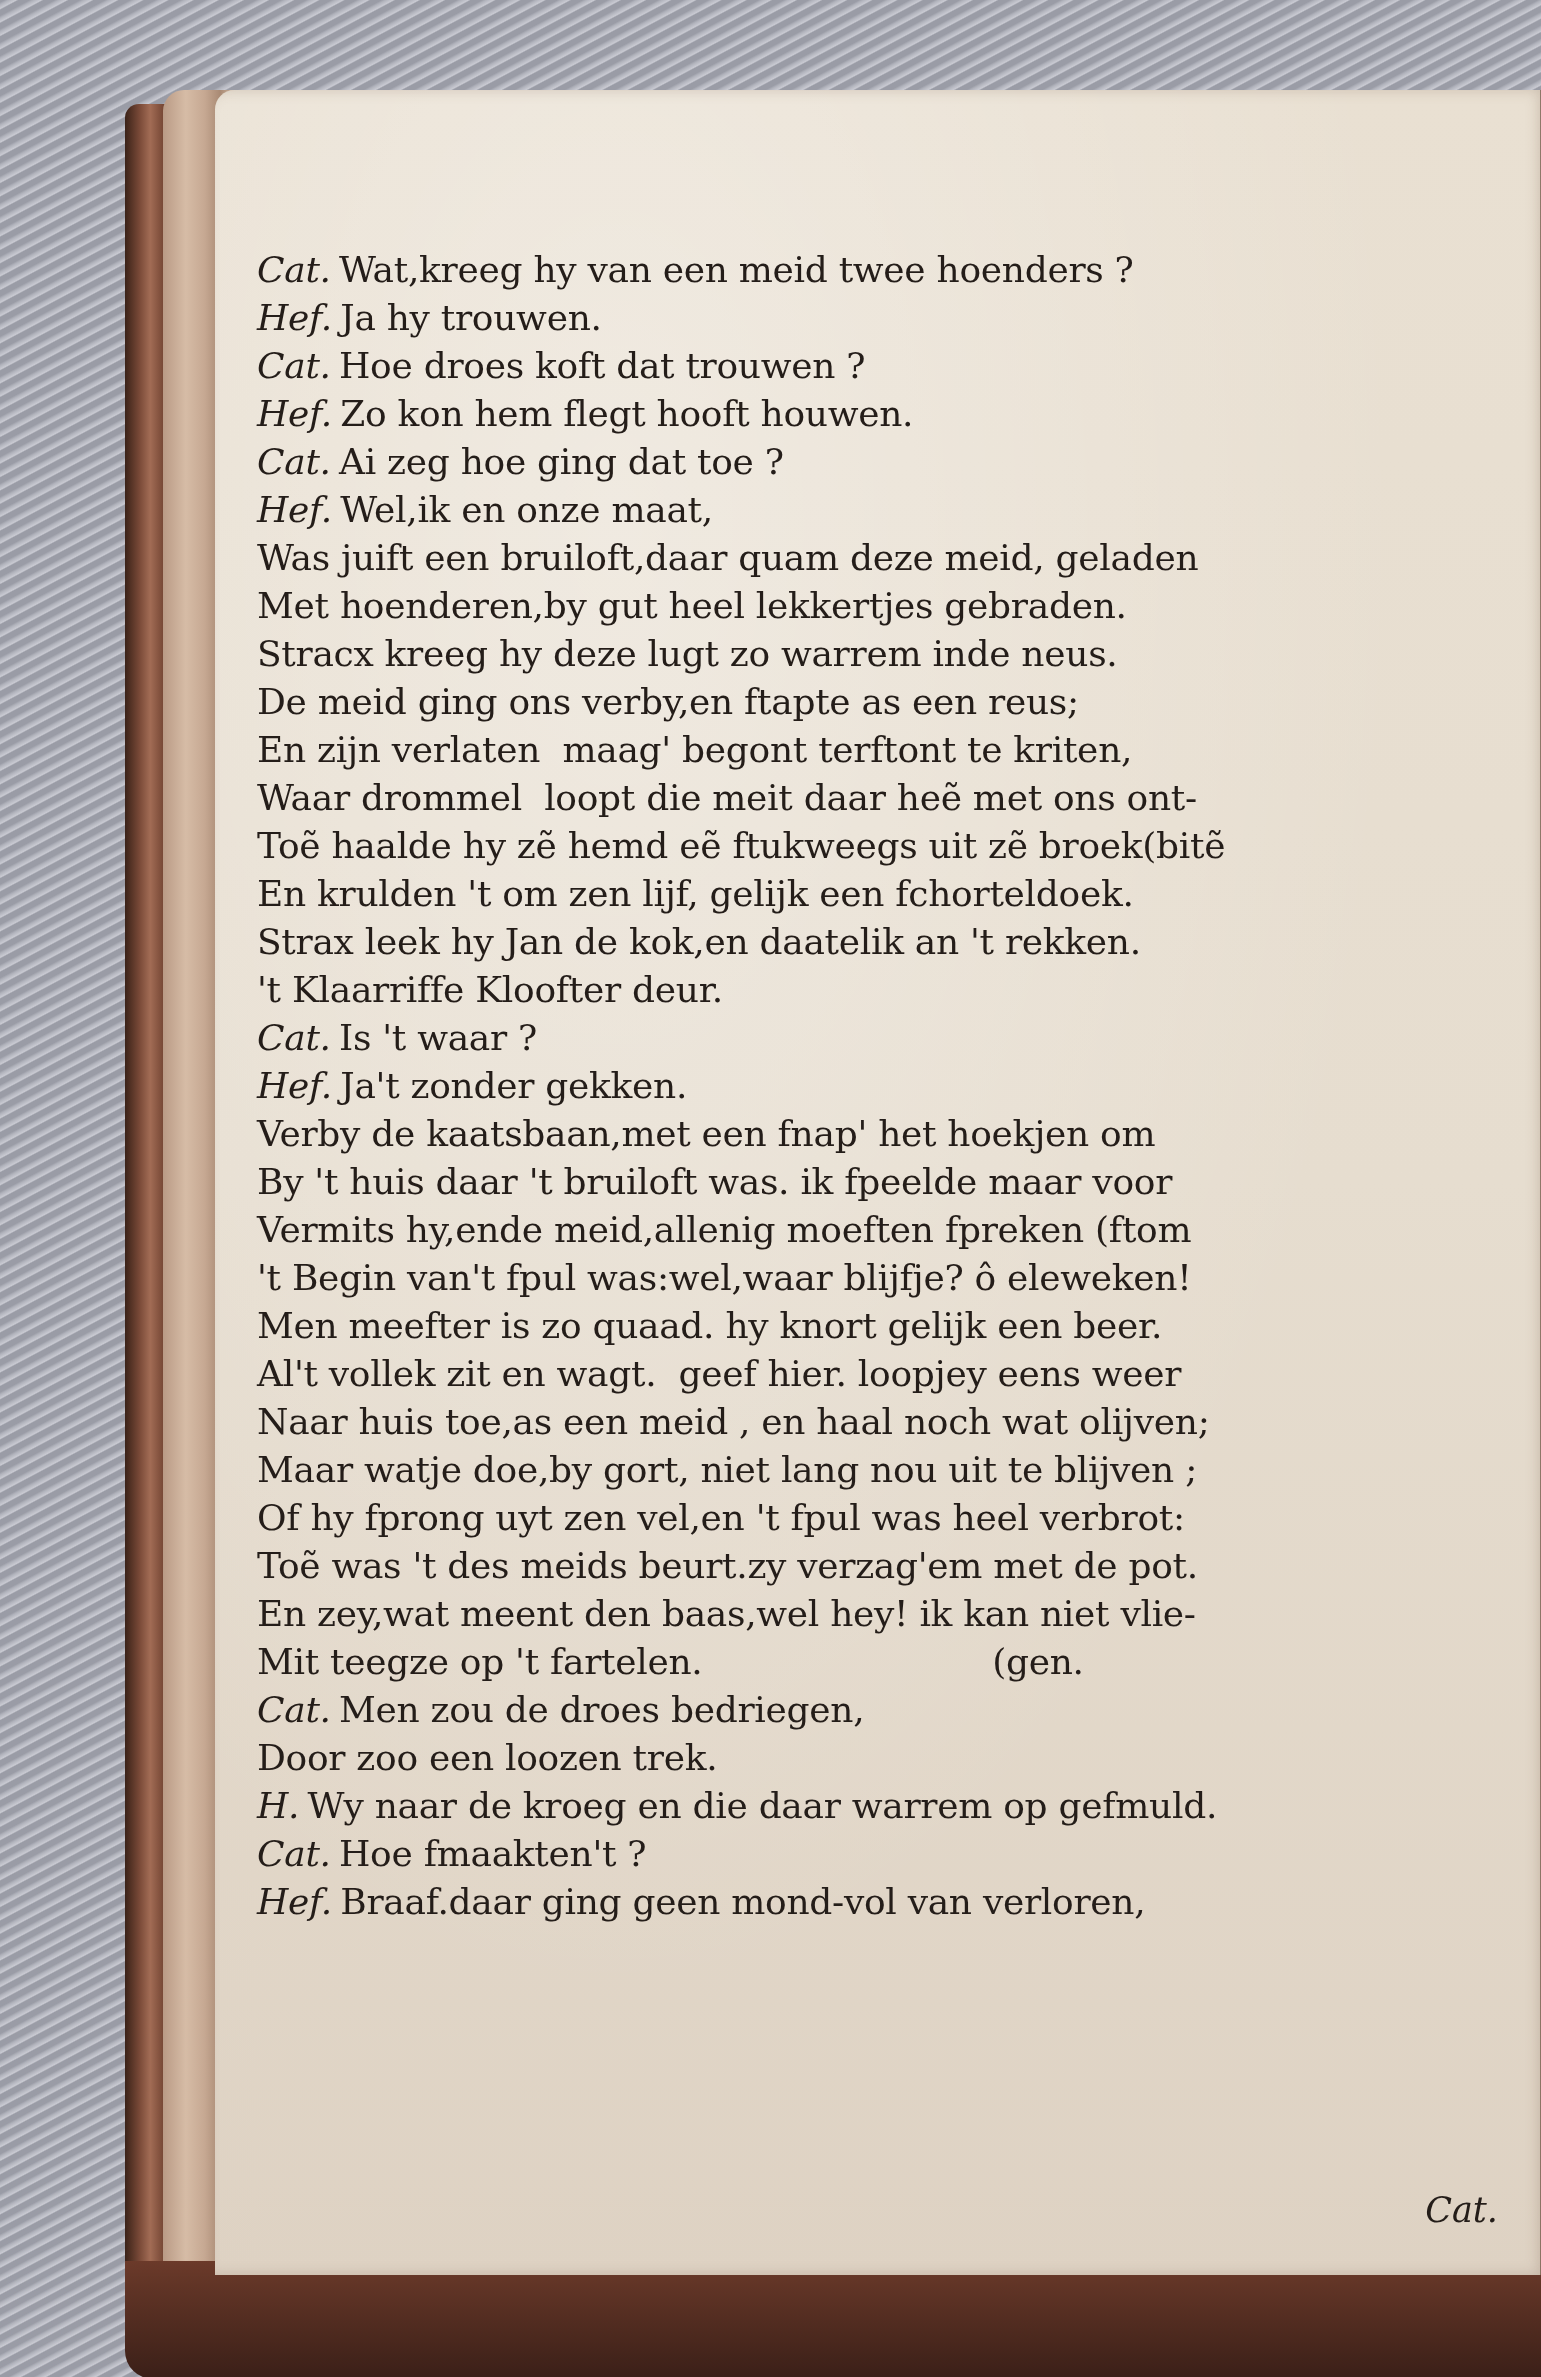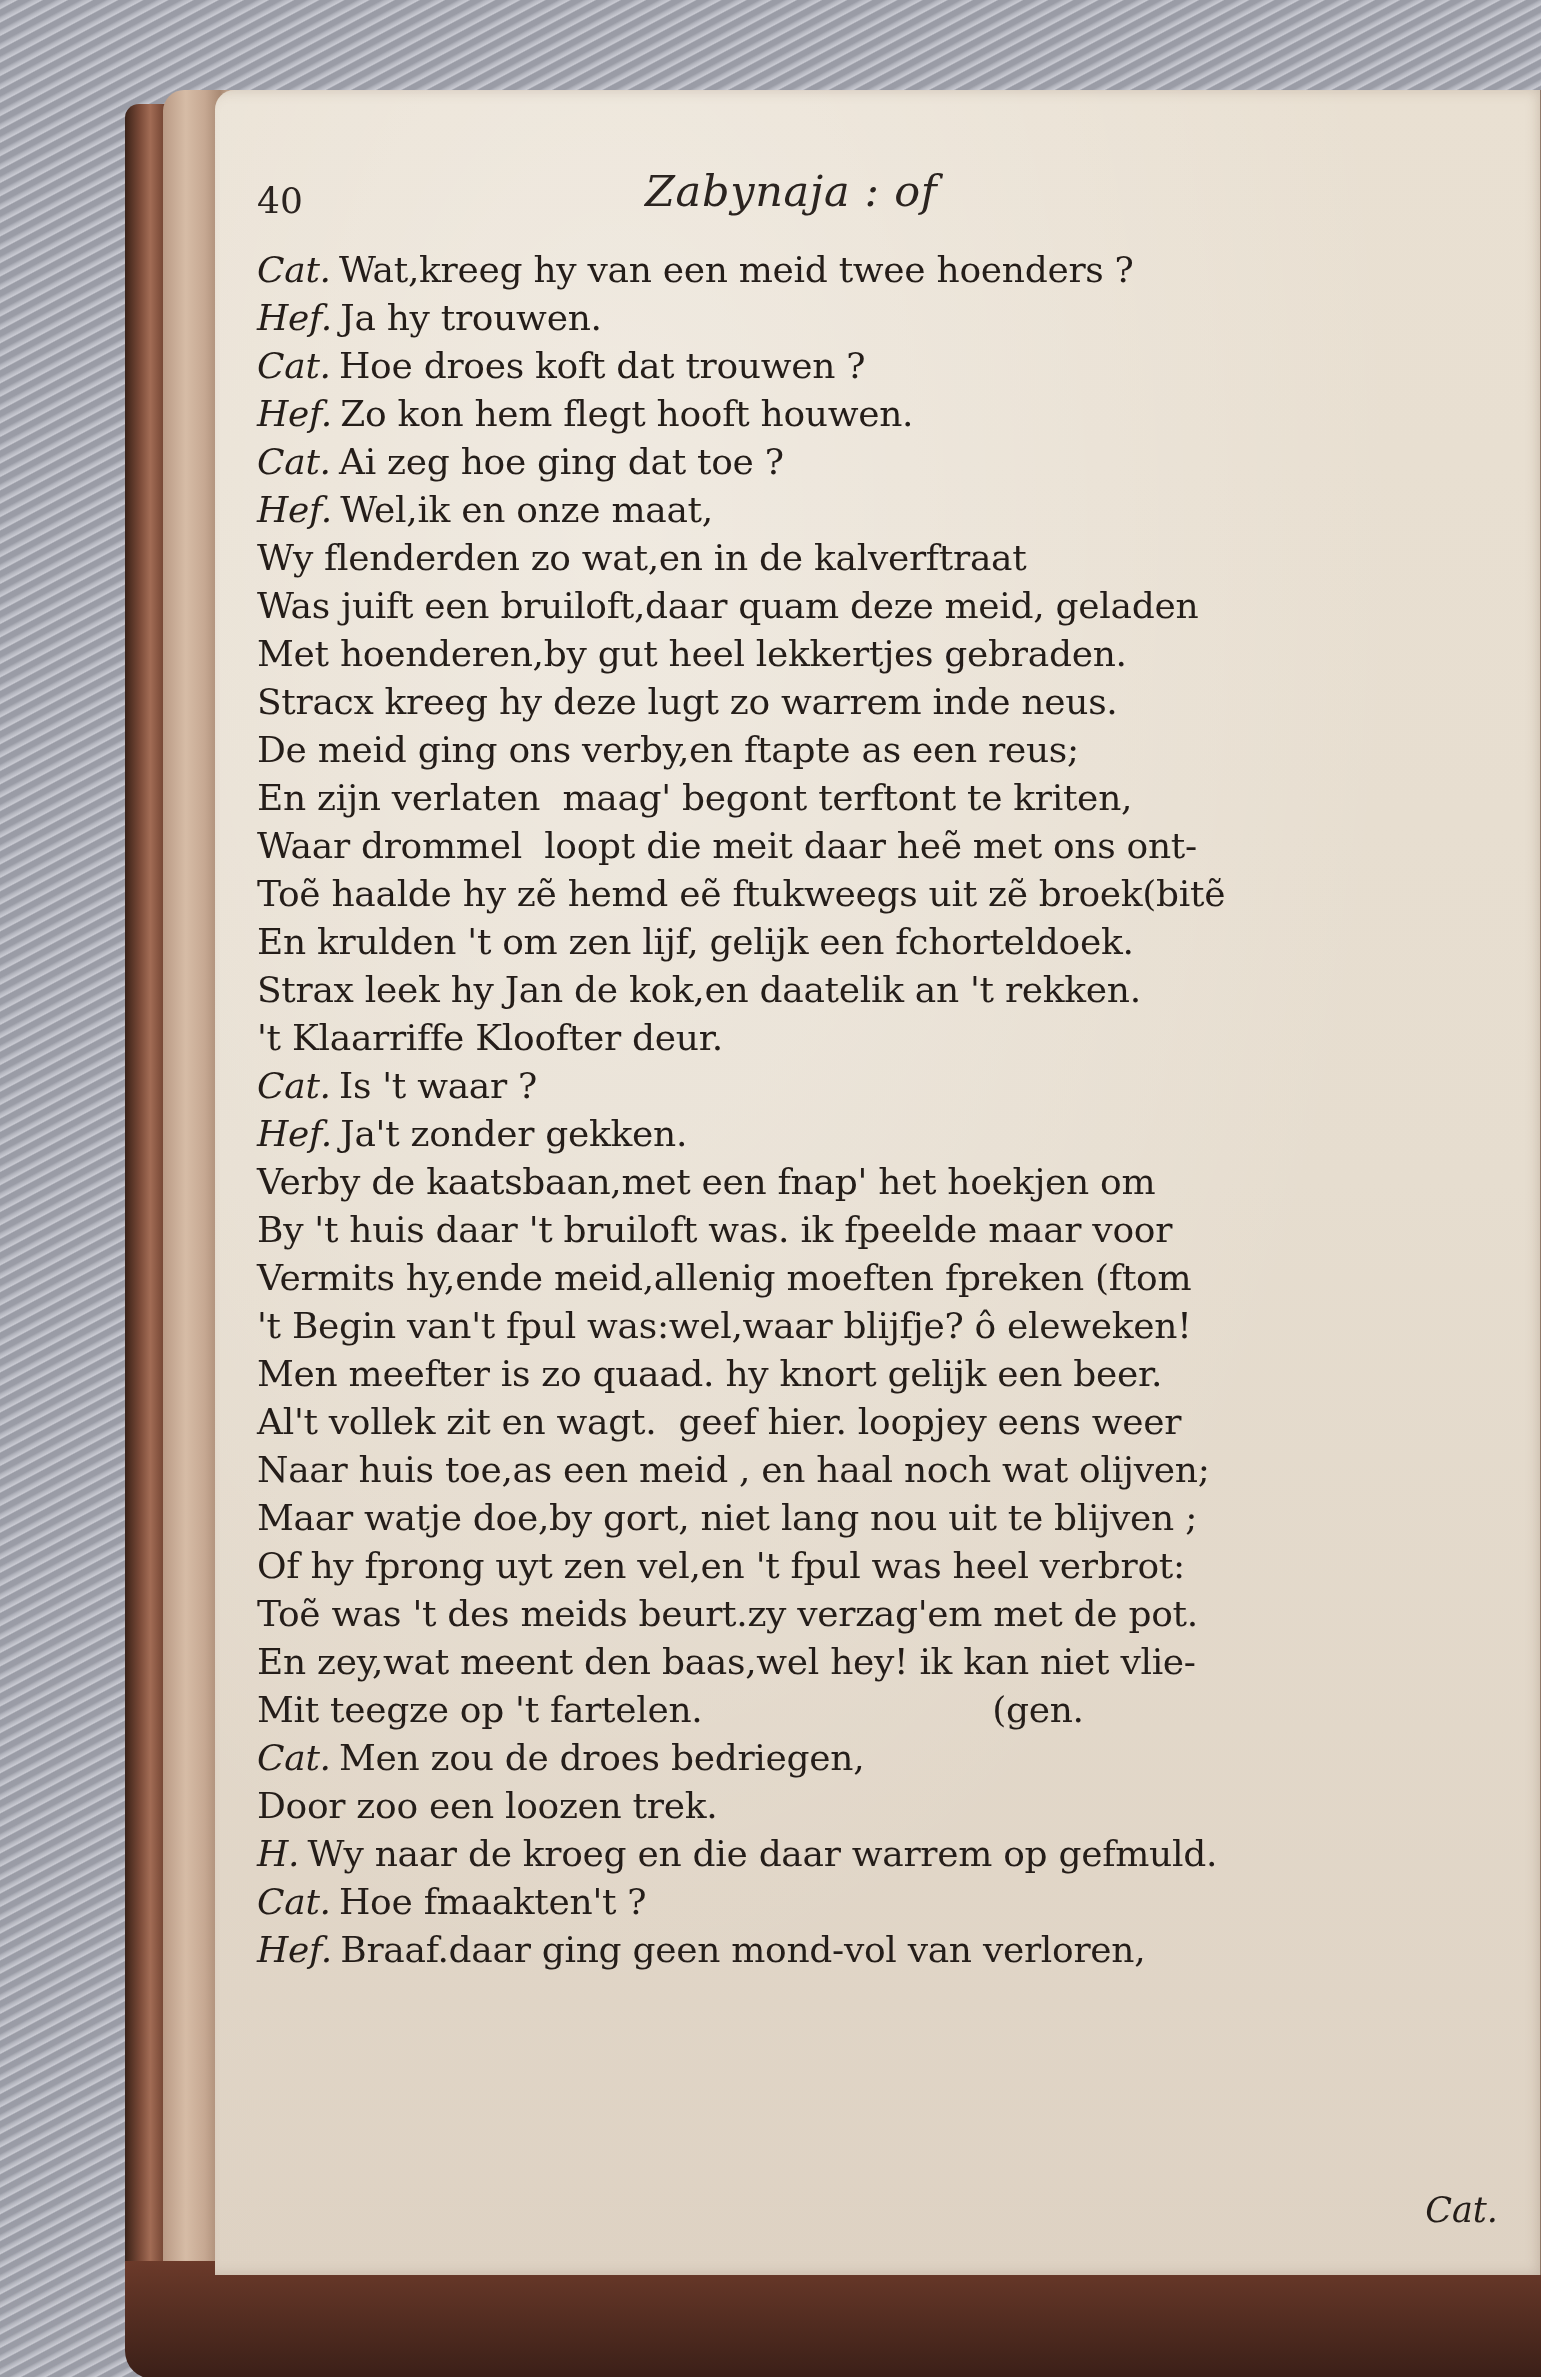--- a/index.html
+++ b/index.html
@@ -65,33 +65,28 @@
 </style>
 </head>
 <body>
 
 <div class="book">
   <div class="spine-edge"></div>
   <div class="page-stack"></div>
   <div class="page-bottom-edge"></div>
 
   <div class="page">
-    <div class="running-head">
-      <span class="page-number">40</span>
-      <span class="running-title">Zabynaja : of</span>
-    </div>
 
     <div class="text-block" id="text-block">
         <div class="line"><span class="speaker">Cat.</span><span style="white-space: pre;">Wat,kreeg hy van een meid twee hoenders ?</span></div>
         <div class="line"><span class="speaker">Hef.</span><span style="white-space: pre;">Ja hy trouwen.</span></div>
         <div class="line"><span class="speaker">Cat.</span><span style="white-space: pre;">Hoe droes koft dat trouwen ?</span></div>
         <div class="line"><span class="speaker">Hef.</span><span style="white-space: pre;">Zo kon hem flegt hooft houwen.</span></div>
         <div class="line"><span class="speaker">Cat.</span><span style="white-space: pre;">Ai zeg hoe ging dat toe ?</span></div>
         <div class="line"><span class="speaker">Hef.</span><span style="white-space: pre;">Wel,ik en onze maat,</span></div>
-        <div class="line"><span style="white-space: pre;">Wy flenderden zo wat,en in de kalverftraat</span></div>
         <div class="line"><span style="white-space: pre;">Was juift een bruiloft,daar quam deze meid, geladen</span></div>
         <div class="line"><span style="white-space: pre;">Met hoenderen,by gut heel lekkertjes gebraden.</span></div>
         <div class="line"><span style="white-space: pre;">Stracx kreeg hy deze lugt zo warrem inde neus.</span></div>
         <div class="line"><span style="white-space: pre;">De meid ging ons verby,en ftapte as een reus;</span></div>
         <div class="line"><span style="white-space: pre; margin-top: 12px;">En zijn verlaten  maag' begont terftont te kriten,</span></div>
         <div class="line"><span style="white-space: pre;">Waar drommel  loopt die meit daar heẽ met ons ont-</span></div>
         <div class="line"><span style="white-space: pre;">Toẽ haalde hy zẽ hemd eẽ ftukweegs uit zẽ broek(bitẽ</span></div>
         <div class="line"><span style="white-space: pre;">En krulden 't om zen lijf, gelijk een fchorteldoek.</span></div>
         <div class="line"><span style="white-space: pre;">Strax leek hy Jan de kok,en daatelik an 't rekken.</span></div>
         <div class="line"><span style="white-space: pre;">'t Klaarriffe Kloofter deur.</span></div>

